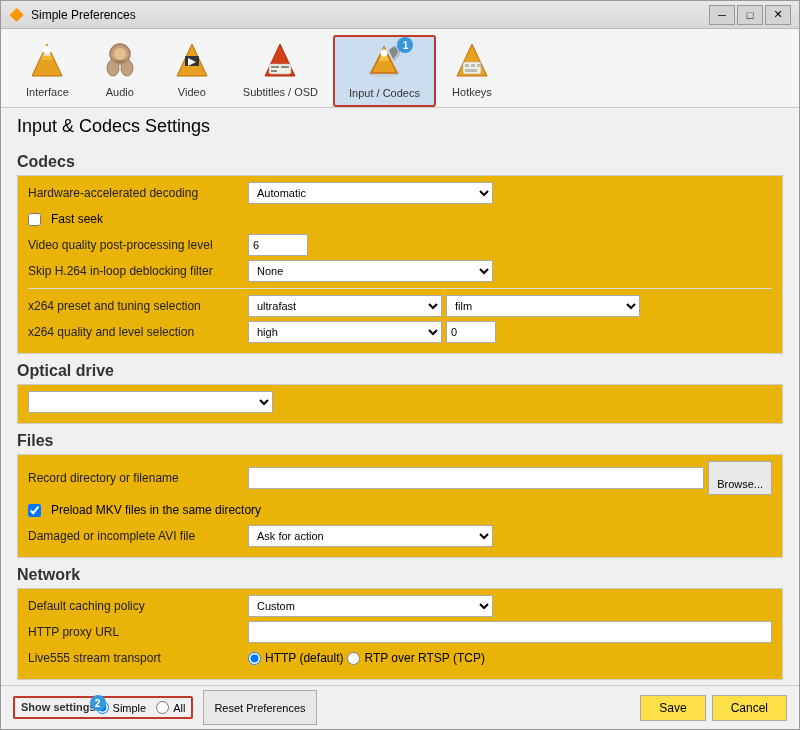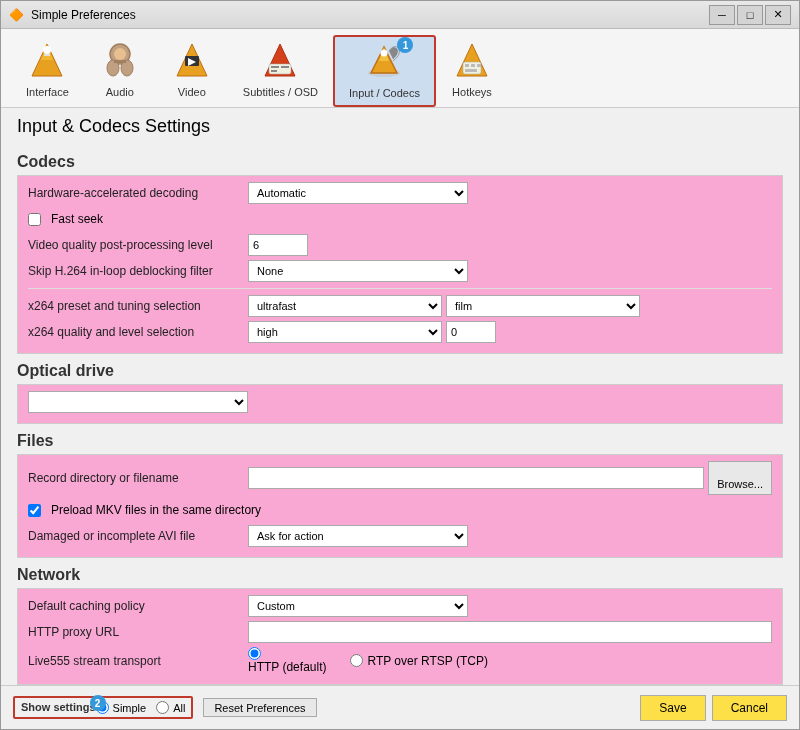--- a/index.html
+++ b/index.html
@@ -136,21 +136,21 @@
     }
     .section-header {
       font-size: 16px;
       font-weight: bold;
       color: #333;
       margin-bottom: 4px;
       margin-top: 6px;
     }
     .section-box {
       border: 1px solid #ccc;
-      background: #f9a8d4;
+      background: #eab308;
       padding: 6px 10px;
       margin-bottom: 4px;
     }
 
     .row {
       display: flex;
       align-items: center;
       min-height: 22px;
       margin-bottom: 4px;
     }
@@ -165,21 +165,21 @@
       align-items: center;
       gap: 4px;
     }
     select {
       height: 22px;
       border: 1px solid #aaa;
       background: white;
       font-size: 11px;
       padding: 0 4px;
     }
-    select.wide { width: 220px; }
+    select.wide { width: 245px; }
     select.medium { width: 194px; }
 
     input[type="text"] {
       height: 22px;
       border: 1px solid #aaa;
       background: white;
       font-size: 11px;
       padding: 0 4px;
     }
     input[type="text"].full { flex: 1; }
@@ -262,21 +262,21 @@
       border-radius: 50%;
       width: 16px;
       height: 16px;
       font-size: 10px;
       display: flex;
       align-items: center;
       justify-content: center;
       font-weight: bold;
     }
     .reset-btn {
-      height: 19px;
+      height: 35px;
       padding: 0 10px;
       background: #e8e8e8;
       border: 1px solid #aaa;
       cursor: pointer;
       font-size: 11px;
       margin-left: 10px;
     }
     .spacer { flex: 1; }
     .action-btn {
       height: 26px;
@@ -535,21 +535,21 @@
         <div class="row">
           <div class="row-label">HTTP proxy URL</div>
           <div class="row-control">
             <input type="text" class="full" value="" style="">
           </div>
         </div>
 
         <div class="row">
           <div class="row-label">Live555 stream transport</div>
           <div class="row-control">
-            <label style="display:flex;align-items:flex-start;margin-right:20px;flex-direction:column;">
+            <label style="display:flex;align-items:flex-end;">
               <input type="radio" name="transport" checked="" style="">
               <span>HTTP (default)</span>
             </label>
             <label style="display:flex;align-items:center;">
               <input type="radio" name="transport" style="">
               <span>RTP over RTSP (TCP)</span>
             </label>
           </div>
         </div>
       </div>

